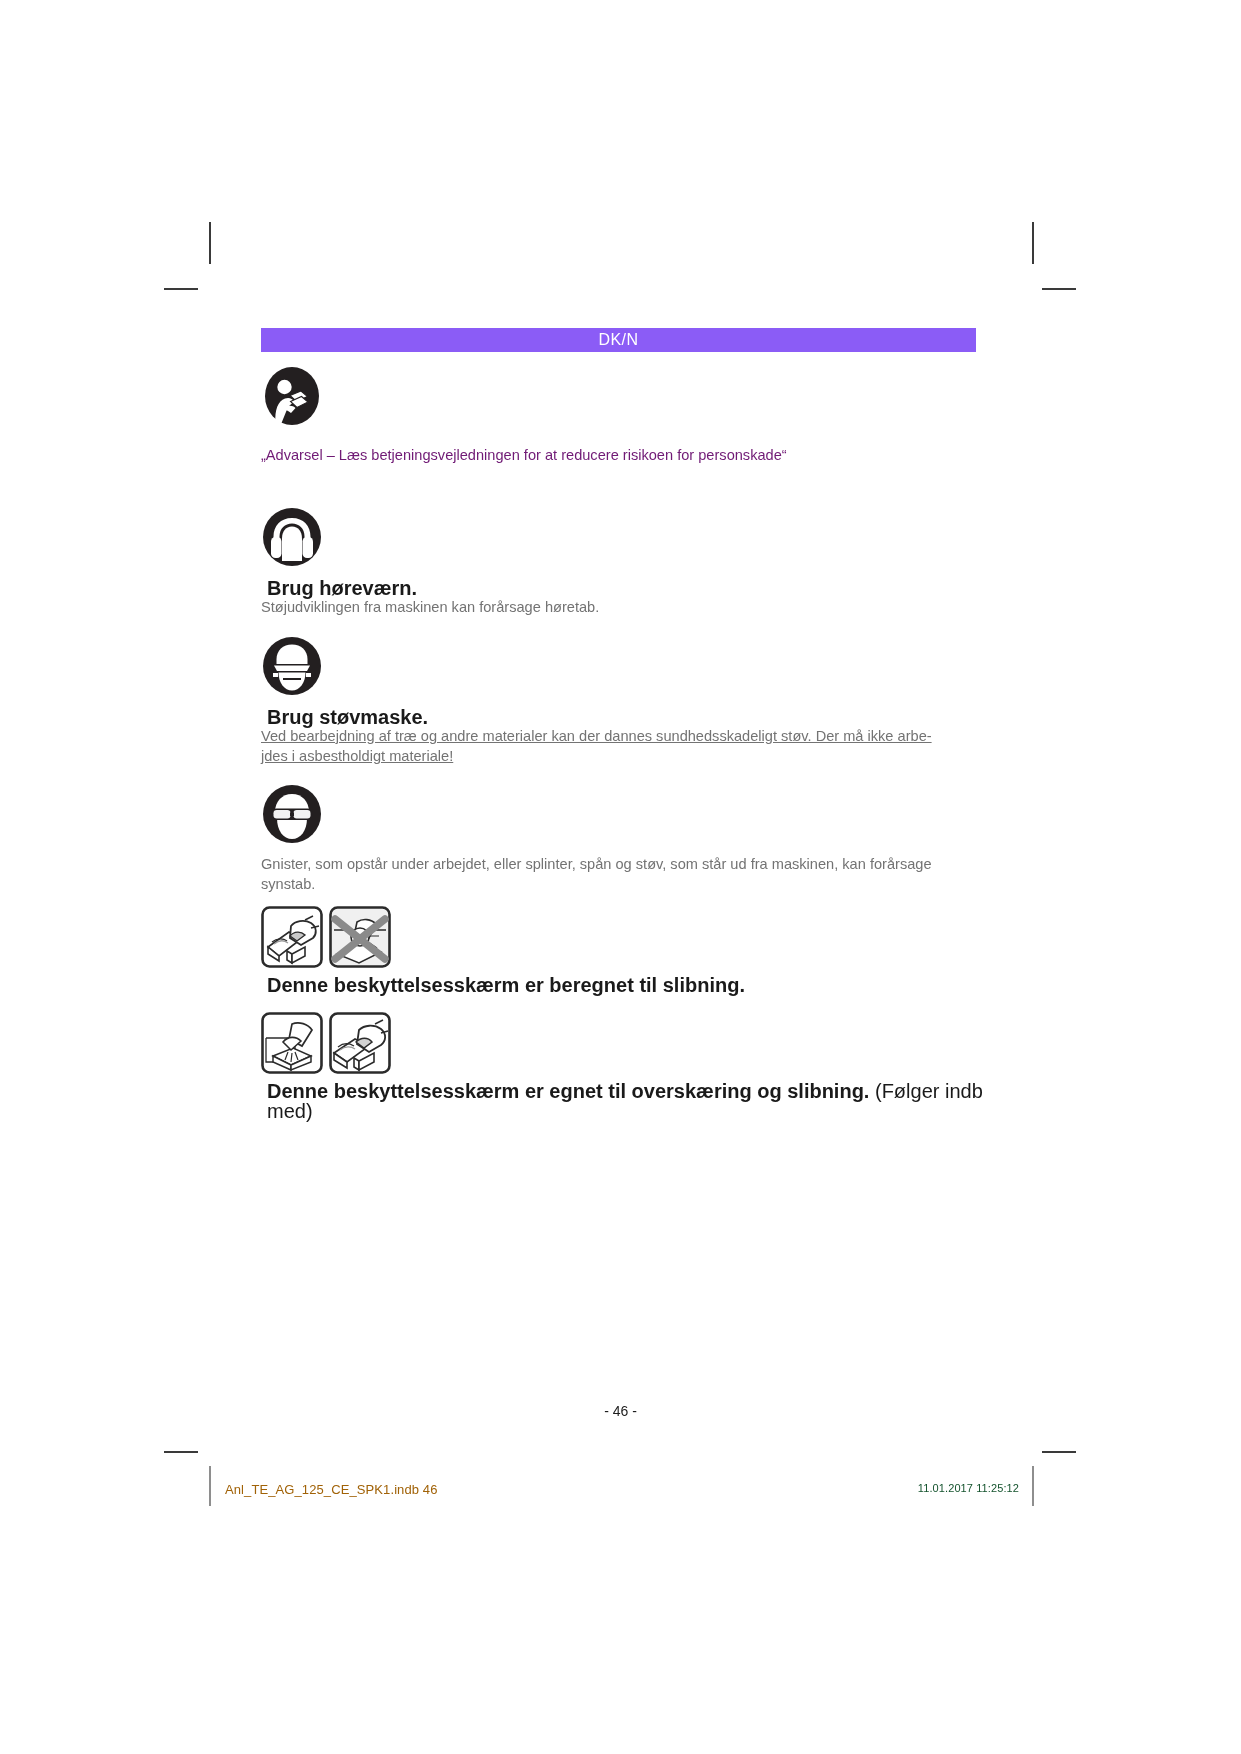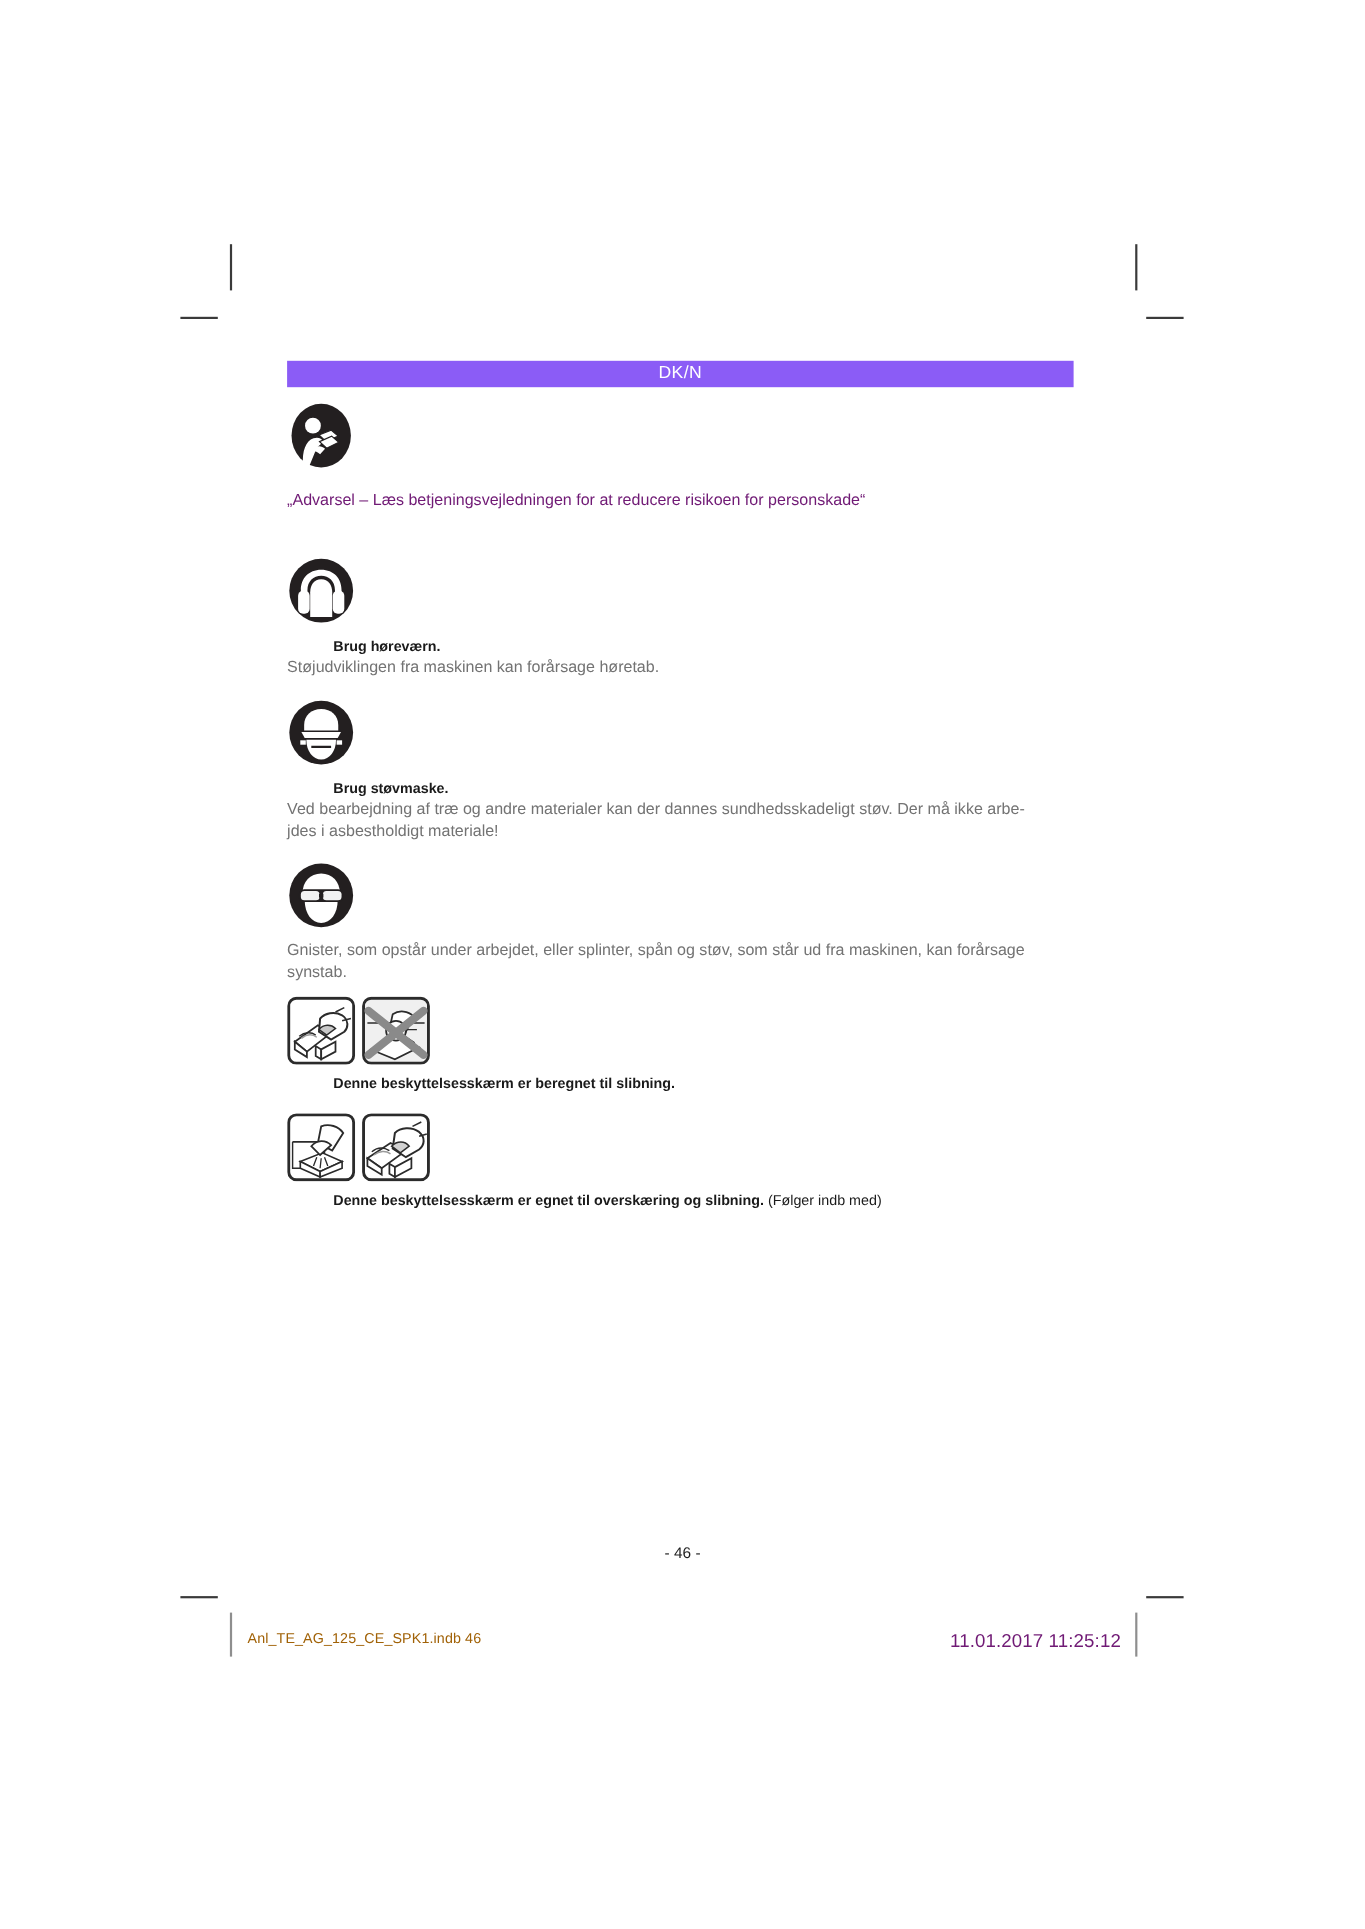--- a/index.html
+++ b/index.html
@@ -73,24 +73,23 @@
   .block { position: relative; }
 
   .caption {
     font-size: 14.6px;
     line-height: 19.5px;
     color: #701a75;
     white-space: pre-wrap;
   }
   .caption-bold {
     font-weight: bold;
-    font-size: 13px;
+    font-size: 20px;
     line-height: 20px;
     padding-left: 6px;
-    margin-left: 36px;
   }
   .body-text {
     font-size: 14.6px;
     line-height: 19.5px;
     color: #737373;
   }
   .inline-note { font-weight: normal; }
 
   
   .pictogram {
@@ -134,22 +133,22 @@
     left: 225px;
     top: 1482px;
     font-size: 13px;
     color: #a16207;
     letter-spacing: 0.1px;
   }
   .footer-right {
     position: absolute;
     right: 222px;
     top: 1482px;
-    font-size: 17px;
-    color: #701a75;
+    font-size: 11px;
+    color: #14532d;
     letter-spacing: 0.1px;
   }
 </style>
 </head>
 <body>
 
 <div class="page">
 
   <div class="crop-mark crop-v crop-tl-v"></div>
   <div class="crop-mark crop-h crop-tl-h"></div>
@@ -205,21 +204,21 @@
           <path d="M31 9.5 C22 9.5 15.5 15.5 15.5 24 L15.5 29 L46.5 29 L46.5 24 C46.5 15.5 40 9.5 31 9.5 Z" fill="#ffffff"></path>
           <path d="M13 30.5 L49 30.5 L46 36 L16 36 Z" fill="#ffffff"></path>
           <path d="M17.5 37.5 L44.5 37.5 C44.5 48 38.5 55.5 31 55.5 C23.5 55.5 17.5 48 17.5 37.5 Z" fill="#ffffff"></path>
           <rect x="12" y="38" width="5" height="4" fill="#ffffff"></rect>
           <rect x="45" y="38" width="5" height="4" fill="#ffffff"></rect>
           <path d="M22 44 L40 44" stroke="#231f20" stroke-width="2"></path>
         </svg>
       </span>
       <div class="gap-c"></div>
       <div class="caption-bold">Brug støvmaske.</div>
-      <div class="body-text" style="white-space: pre-line;">Ved bearbejdning af træ og andre materialer kan der dannes sundhedsskadeligt støv. Der må ikke arbe-
+      <div class="body-text" style="white-space: pre-line; text-decoration: underline;">Ved bearbejdning af træ og andre materialer kan der dannes sundhedsskadeligt støv. Der må ikke arbe-
 jdes i asbestholdigt materiale!</div>
     </div>
 
     <div class="gap-b"></div>
 
     <div class="block">
       <span>
         <svg class="pictogram" viewBox="0 0 62 62" aria-hidden="true">
           <circle cx="31" cy="31" r="29" fill="#231f20"></circle>
           <path d="M31 11 C21 11 14 18.5 14 29 L14 34 L48 34 L48 29 C48 18.5 41 11 31 11 Z" fill="#ffffff"></path>

